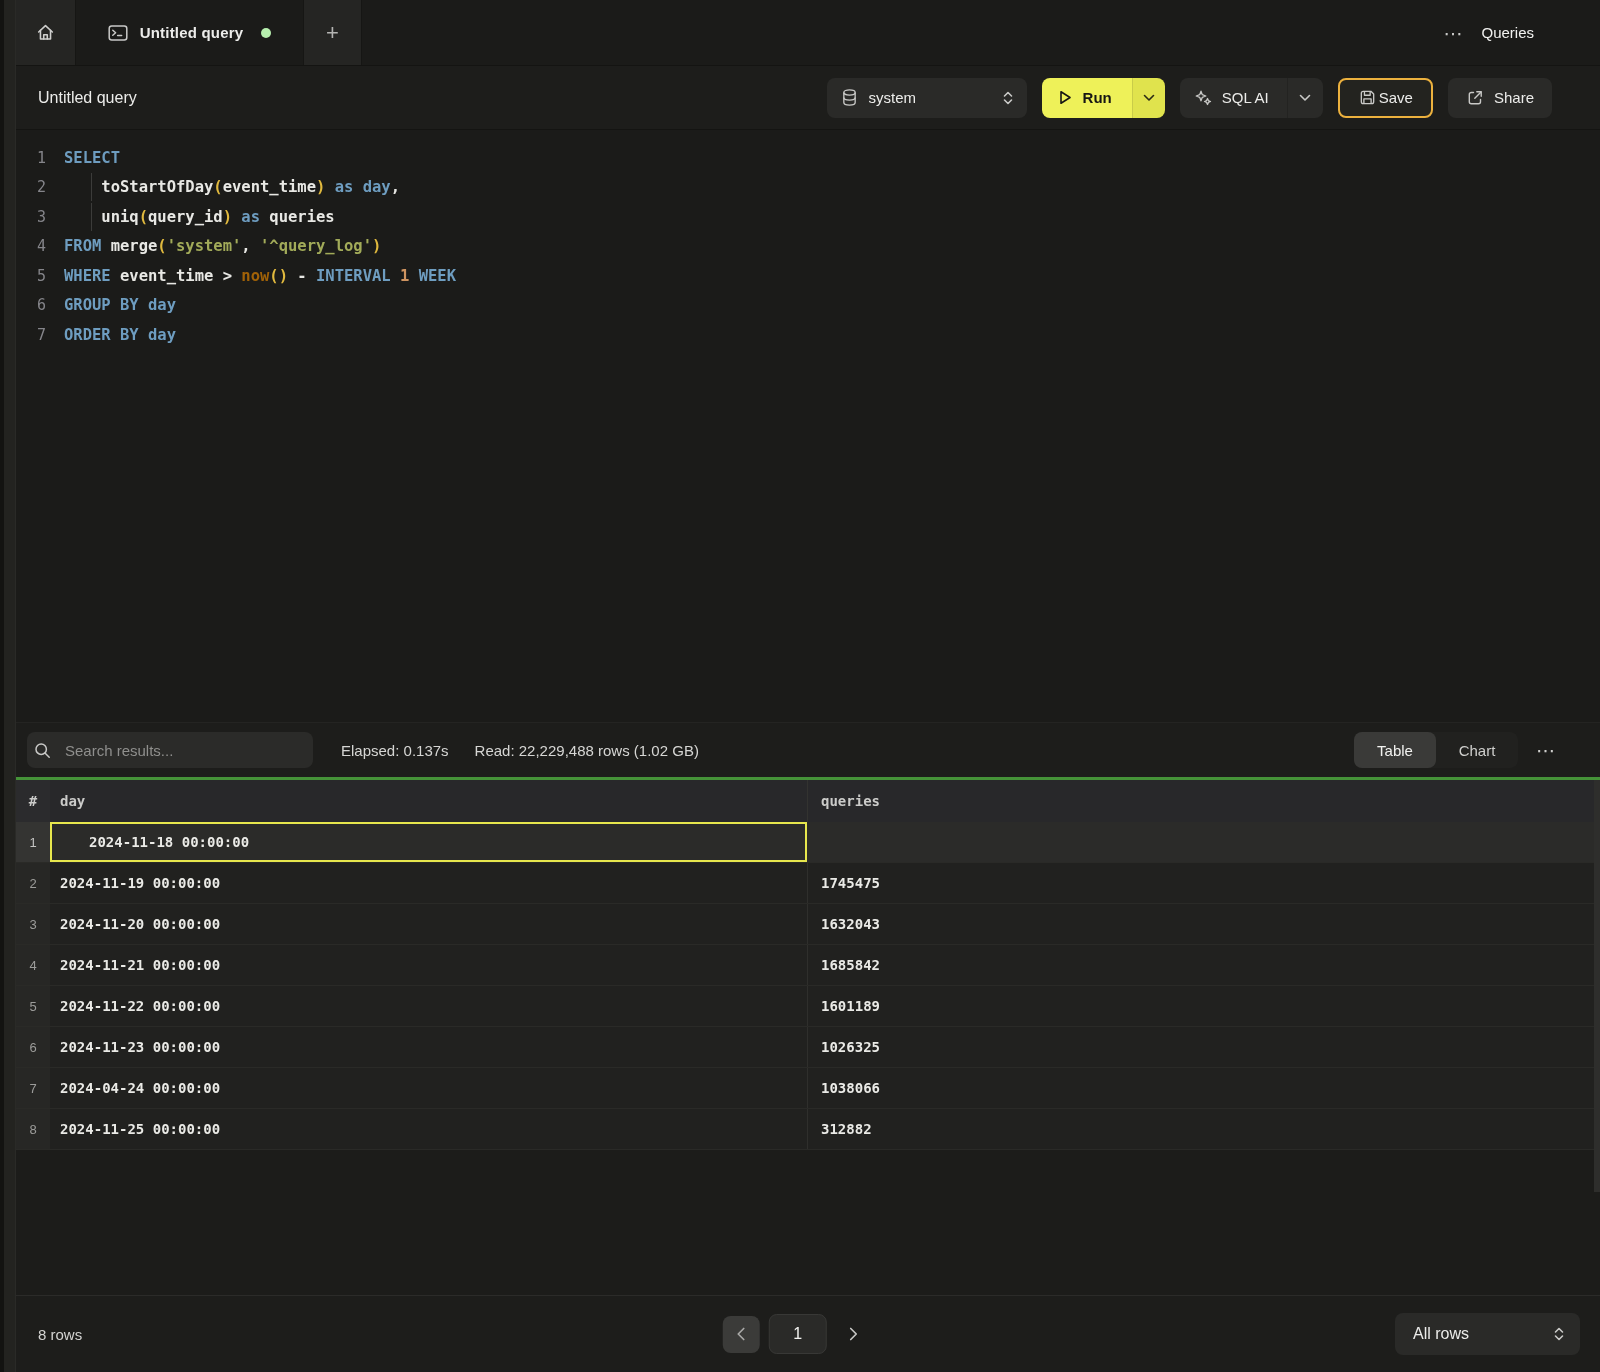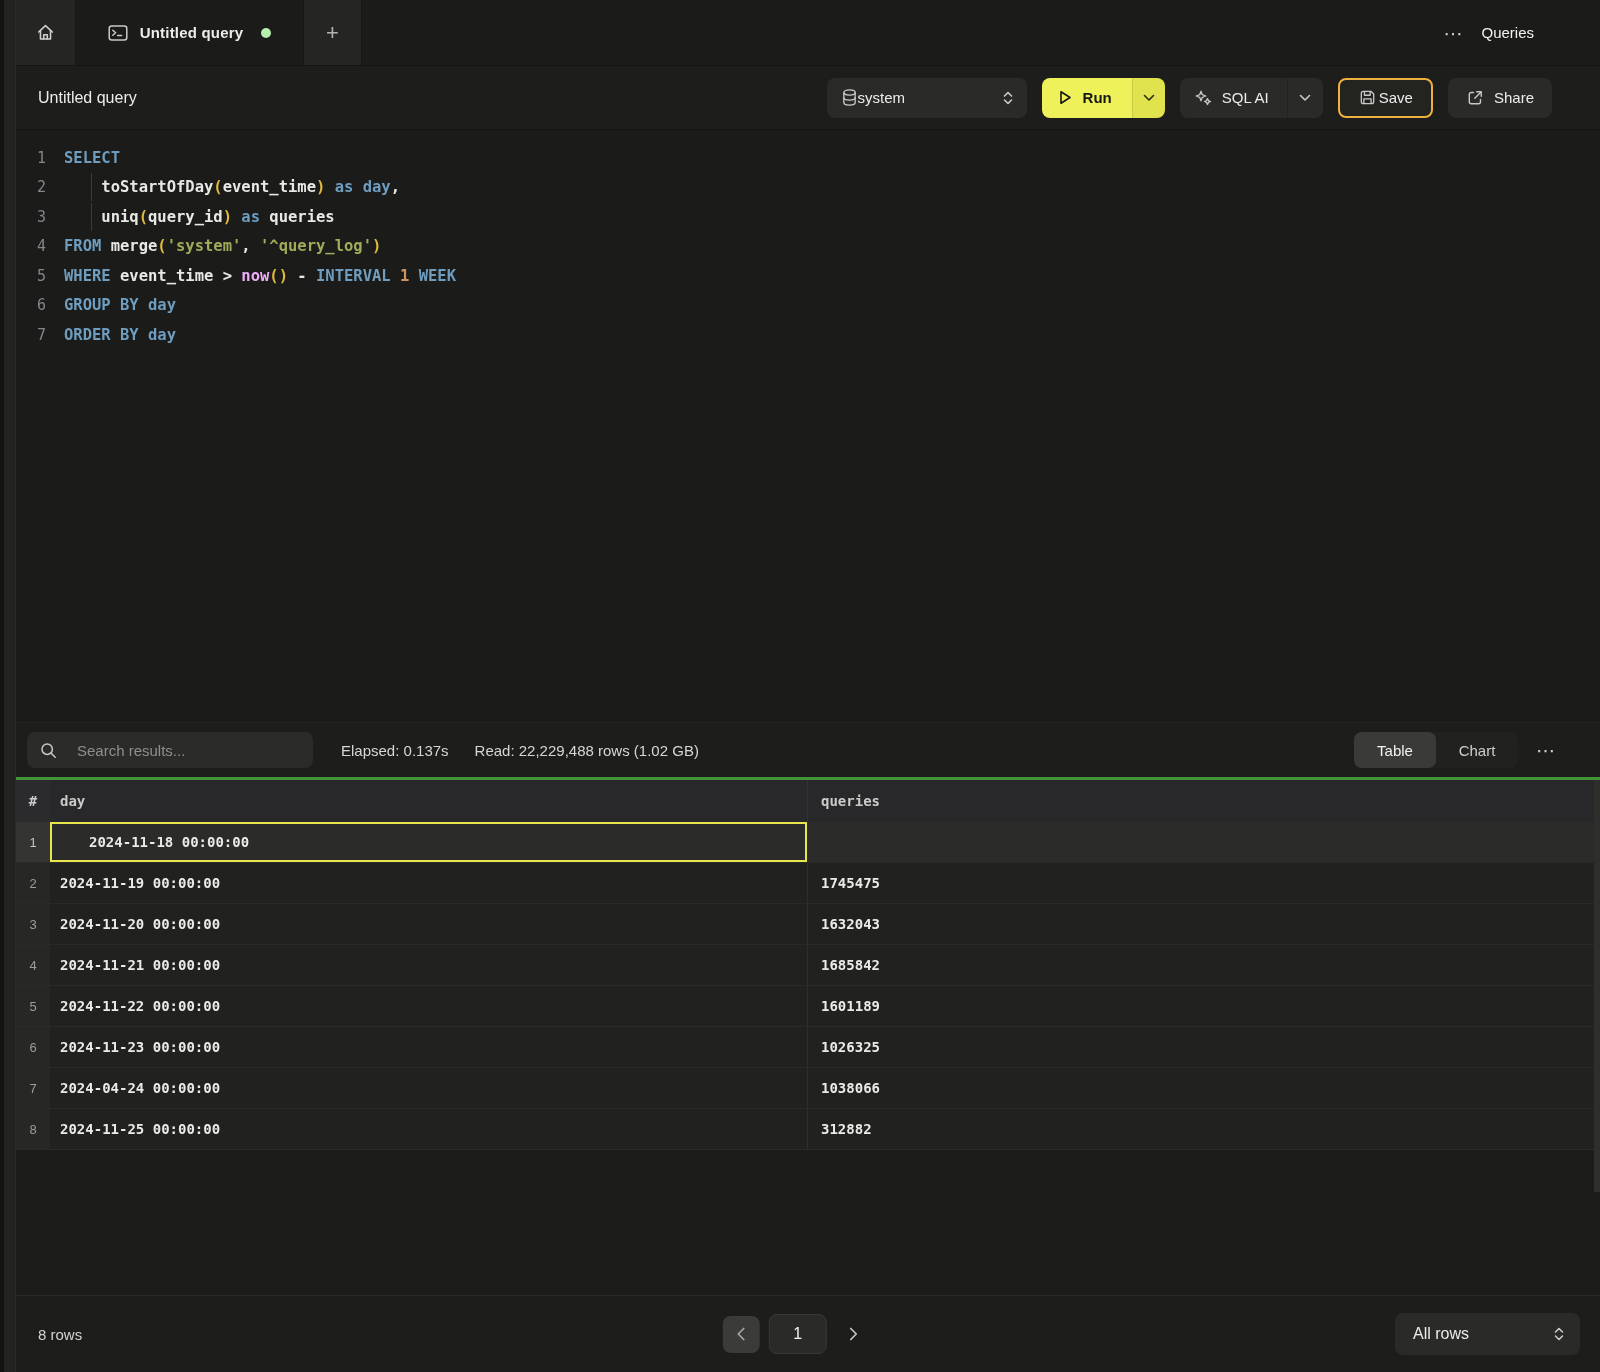--- a/index.html
+++ b/index.html
@@ -35,21 +35,21 @@
   .header { height:64px; background:#1d1d1b; border-bottom:1px solid #141412;
             display:flex; align-items:center; flex:none; padding-left:22px; }
   .page-title { font-size:16px; color:#ececea; }
   .header-spacer { flex:1; }
   .header-actions { display:flex; align-items:center; gap:15px; padding-right:48px; }
 
   .btn { height:40px; border-radius:8px; display:flex; align-items:center;
          background:#2a2a28; color:#ececea; font-size:15px; cursor:pointer; }
   .btn .lbl { white-space:nowrap; }
 
-  .db-select { width:200px; padding:0 12px 0 14px; }
+  .db-select { width:200px; padding:0 12px 0 14px; gap:11px; }
   .db-select .lbl { flex:1; text-align:left; }
   .icon-muted { color:#c9c9c7; }
 
   .run-split { display:flex; align-items:stretch; height:40px; border-radius:8px; overflow:hidden; cursor:pointer; }
   .run-main { display:flex; align-items:center; gap:10px; background:#eef159; color:#161614;
               padding:0 20px 0 15px; font-size:15px; font-weight:700; }
   .run-caret { width:33px; background:#e0e34d; border-left:1px solid #c9cc49;
                display:flex; align-items:center; justify-content:center; color:#2a2a16; }
 
   .sqlai-btn { padding-left:14px; gap:10px; }
@@ -63,32 +63,32 @@
   .editor { height:592px; flex:none; background:#1b1b19; padding-top:13px; overflow:hidden; }
   .code-line { display:flex; height:29.5px; align-items:center; }
   .ln { width:30px; text-align:right; color:#85858a; font-size:15px;
         font-family:"DejaVu Sans Mono", monospace; flex:none; }
   .code { padding-left:18px; font-family:"DejaVu Sans Mono", monospace; font-size:15.5px;
           font-weight:700; white-space:pre; }
   .tok-kw  { color:#6e9dc0; }
   .tok-id  { color:#e8e8e4; }
   .tok-par { color:#e0b93e; }
   .tok-str { color:#a2ab59; font-weight:600; }
-  .tok-fn  { color:#f0abfc; }
+  .tok-fn  { color:#a16207; }
   .tok-num { color:#cf9460; }
   .tok-pl  { color:#e8e8e4; }
   .tok-ind { position:relative; }
   .tok-ind::after { content:''; position:absolute; left:2.9ch; top:-5px; bottom:-5px;
                     border-left:1px solid #3c3c3a; }
 
   
   .results-toolbar { height:55px; flex:none; background:#1d1d1b; border-top:1px solid #242422;
                      display:flex; align-items:center; }
   .search-box { margin-left:11px; width:286px; height:36px; background:#2b2b29; border-radius:8px;
-                display:flex; align-items:center; gap:20px; padding:0 13px; }
+                display:flex; align-items:center; gap:14px; padding:0 7px; }
   .search-box input { background:transparent; border:none; outline:none; color:#d8d8d6;
                       font-size:15px; width:100%; font-family:"Liberation Sans", sans-serif; }
   .search-box input::placeholder { color:#8f8f8d; }
   .stat { color:#d6d6d4; font-size:15px; white-space:nowrap; }
   .stat-elapsed { margin-left:28px; }
   .stat-read { margin-left:26px; }
   .toolbar-spacer { flex:1; }
   .view-toggle { display:flex; background:#21211f; border-radius:8px; padding:0; height:36px; }
   .vt-btn { width:82px; display:flex; align-items:center; justify-content:center;
             font-size:15px; color:#cfcfcd; cursor:pointer; border-radius:8px; }

